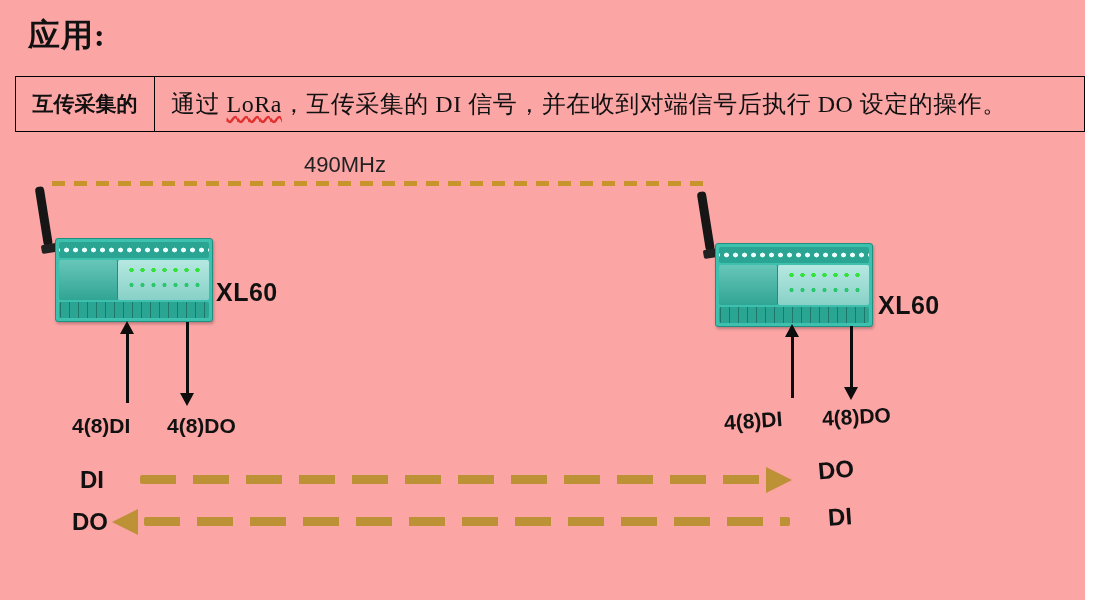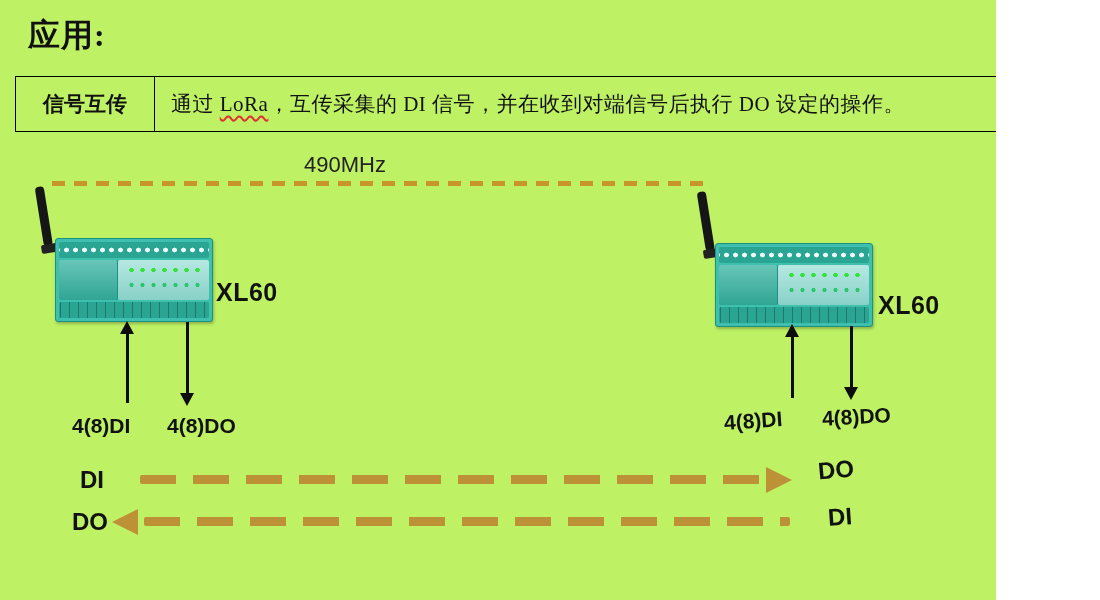--- a/index.html
+++ b/index.html
@@ -1,28 +1,28 @@
 <!DOCTYPE html>
 <html><head>
 <meta charset="utf-8">
 <style>
   html,body{margin:0;padding:0;background:#fff;}
-  .page{position:relative;width:996px;height:600px;background:#bef264;overflow:hidden;
+  .page{position:relative;width:1085px;height:600px;background:#fca5a5;overflow:hidden;
         font-family:"Liberation Sans","DejaVu Sans",sans-serif;color:#111;}
 
   
   .title{position:absolute;left:28px;top:14px;margin:0;font-size:32px;font-weight:bold;
          font-family:"Liberation Serif","DejaVu Serif",serif;letter-spacing:1px;}
 
   
   .info-table{position:absolute;left:15px;top:76px;width:1070px;height:56px;
               border-collapse:collapse;font-family:"Liberation Serif","DejaVu Serif",serif;}
   .info-table td{border:1.6px solid #000;vertical-align:middle;}
   .cell-header{width:136px;text-align:center;font-weight:bold;font-size:21px;}
-  .cell-desc{padding-left:16px;font-size:21px;letter-spacing:.5px;}
+  .cell-desc{padding-left:16px;font-size:24px;letter-spacing:.5px;}
   .lora{text-decoration:underline;text-decoration-style:wavy;text-decoration-color:#e0312f;
         text-underline-offset:4px;}
 
   
   .rf-line{position:absolute;left:52px;top:181px;width:660px;height:5px;
            background:repeating-linear-gradient(90deg,#c8952c 0 13px,transparent 13px 22px);}
   .freq-label{position:absolute;left:304px;top:152px;font-size:22px;color:#222;}
 
   
   .device{position:absolute;width:158px;height:84px;}
@@ -70,21 +70,21 @@
 </head>
 <body>
 
 <div class="page">
 
   <h1 class="title">应用:</h1>
 
   <table class="info-table">
     <tbody>
         <tr>
-      <td class="cell-header">信号互传</td>
+      <td class="cell-header">互传采集的</td>
       <td class="cell-desc"><span>通过 </span><span class="lora">LoRa</span><span>，互传采集的 DI 信号，并在收到对端信号后执行 DO 设定的操作。</span></td>
     </tr>
   </tbody>
     </table>
 
   <div>
 
     <div class="freq-label">490MHz</div>
     <div class="rf-line"></div>
 

